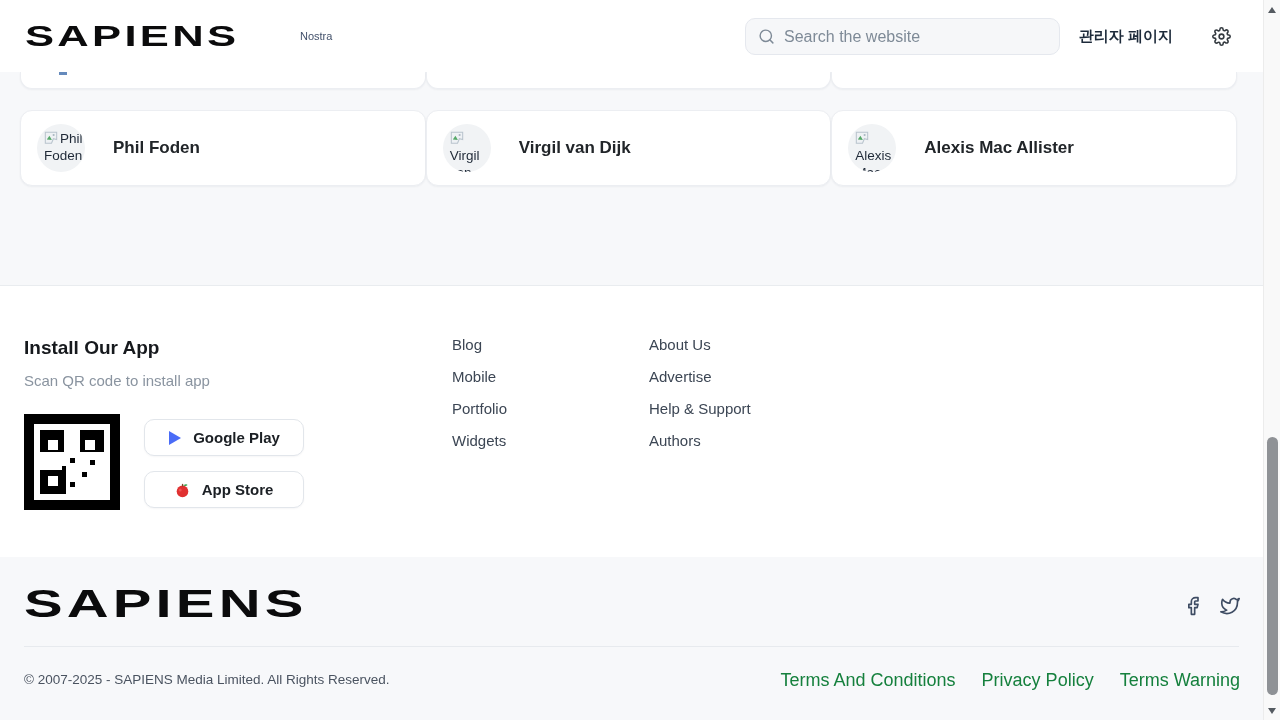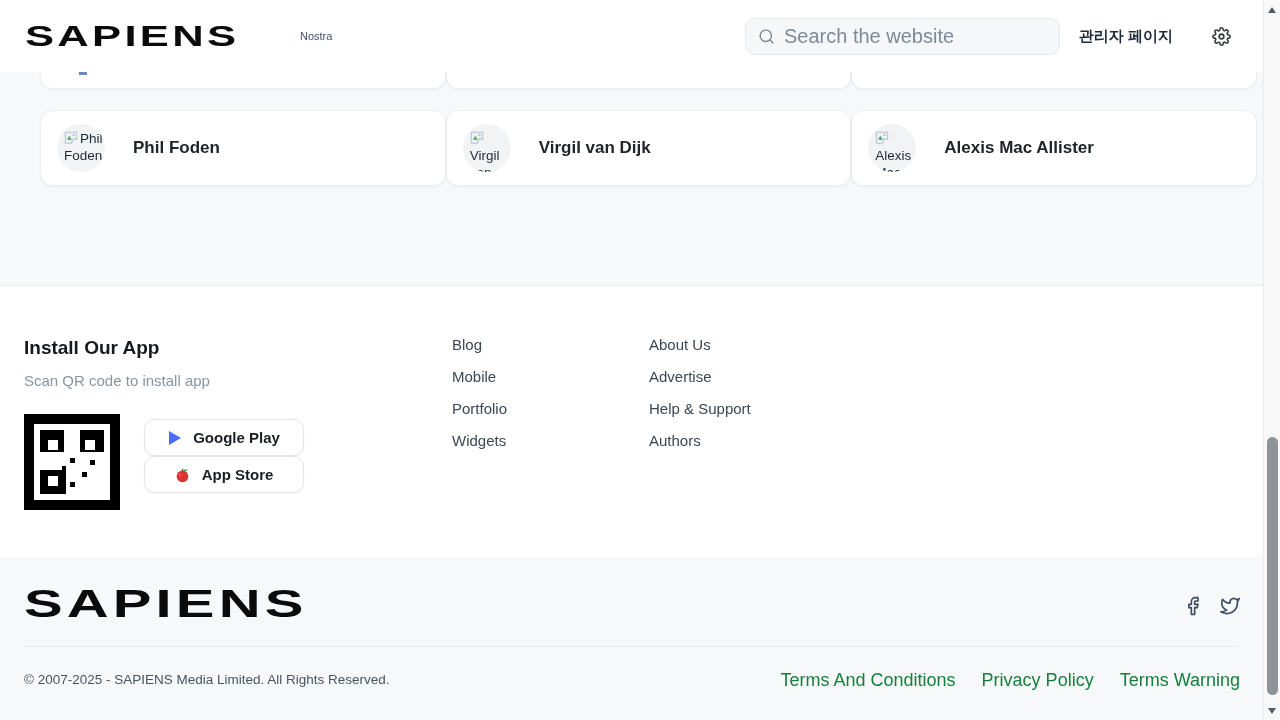--- a/index.html
+++ b/index.html
@@ -10,49 +10,49 @@
 
   
   .navbar { position:absolute; left:0; top:0; width:1263px; height:72px; background:#ffffff; }
   .brand { position:absolute; left:25px; top:17px; height:38px; display:flex; align-items:center; }
   .brand-text { font-size:33px; font-weight:900; letter-spacing:2.5px; color:#0b0b0c;
                 transform:scaleX(1.32) scaleY(0.92); transform-origin:left center; white-space:nowrap; }
   .nostra { position:absolute; left:300px; top:0; height:72px; display:flex; align-items:center;
             font-size:11px; color:#43516b; }
   .search-box { position:absolute; left:745px; top:18px; width:315px; height:37px; background:#f6f7f9;
                 border:1px solid #e5e8ee; border-radius:10px; display:flex; align-items:center; padding:0 12px; gap:9px; }
-  .search-box input { border:none; outline:none; background:transparent; font-size:20px; color:#334; width:100%;
+  .search-box input { border:none; outline:none; background:transparent; font-size:16px; color:#334; width:100%;
                       font-family:"Liberation Sans", sans-serif; }
   .search-box input::placeholder { color:#7e8a97; opacity:1; }
   .admin-link { position:absolute; right:90px; top:0; height:72px; display:flex; align-items:center;
                 font-size:15px; font-weight:700; color:#1d2a3a; cursor:pointer;text-align:center; }
   .gear-btn { position:absolute; right:32px; top:27px; width:19px; height:19px; cursor:pointer; color:#343a40; }
 
   
   .cards-area { position:absolute; left:0; top:72px; width:1263px; height:213px; background:#f7f8fa; }
-  .cards-grid { position:absolute; left:40px; width:1217px; display:grid; grid-template-columns:1fr 1fr 1fr; }
+  .cards-grid { position:absolute; left:20px; width:1217px; display:grid; grid-template-columns:1fr 1fr 1fr; }
   .sliver-row { top:0; }
   .card-sliver { height:17px; background:#ffffff; border:1px solid #eceef2; border-top:none;
                  border-radius:0 0 12px 12px; box-shadow:0 1px 2px rgba(20,30,50,.05); position:relative; overflow:hidden; }
   .fragment { position:absolute; left:38px; top:0; width:8px; height:3px; background:#4a75b0; opacity:.85; }
   .full-row { top:38px; }
   .card { height:76px; background:#ffffff; border:1px solid #eceef2; border-radius:12px;
           box-shadow:0 1px 2px rgba(20,30,50,.05); display:flex; align-items:center; padding:0 16px; gap:28px; }
   .avatar { width:48px; height:48px; min-width:48px; border-radius:50%; background:#f1f3f5; overflow:hidden;
             font-size:13.5px; line-height:17px; color:#1f2937; padding:6px 2px 0 7px; word-break:break-word; }
   .avatar svg { display:inline-block; vertical-align:-2px; margin-right:2px; }
   .card-name { font-size:17px; font-weight:600; color:#212529; }
 
   
   .install-section { position:absolute; left:0; top:285px; width:1263px; height:272px; background:#ffffff;
                      border-top:1px solid #e9ecef;padding-left:12px; }
   .install-title { position:absolute; left:24px; top:51px; font-size:19px; font-weight:700; color:#16191d; }
   .install-sub { position:absolute; left:24px; top:86px; font-size:15px; color:#8a94a0; }
   .qr { position:absolute; left:24px; top:128px; width:96px; height:96px; }
-  .store-buttons { position:absolute; left:144px; top:133px; display:flex; flex-direction:column; }
+  .store-buttons { position:absolute; left:144px; top:133px; display:flex; flex-direction:column; gap:15px; }
   .store-btn { width:160px; height:37px; background:#ffffff; border:1px solid #e2e6eb; border-radius:10px;
                box-shadow:0 1px 2px rgba(20,30,50,.04); display:flex; align-items:center; justify-content:center;
                gap:12px; font-size:15px; font-weight:600; color:#1b1f24; cursor:pointer; }
   .flinks { position:absolute; top:42px; display:flex; flex-direction:column; }
   .flinks.col1 { left:440px;margin-left:12px; } .flinks.col2 { left:649px; }
   .flink { font-size:15px; font-weight:500; color:#3c4654; height:32px; display:flex; align-items:center; cursor:pointer; }
 
   
   .bottom-section { position:absolute; left:0; top:557px; width:1263px; height:163px; background:#f7f8fa; }
   .brand-big { position:absolute; left:24px; top:27px; height:40px; display:flex; align-items:center; }

